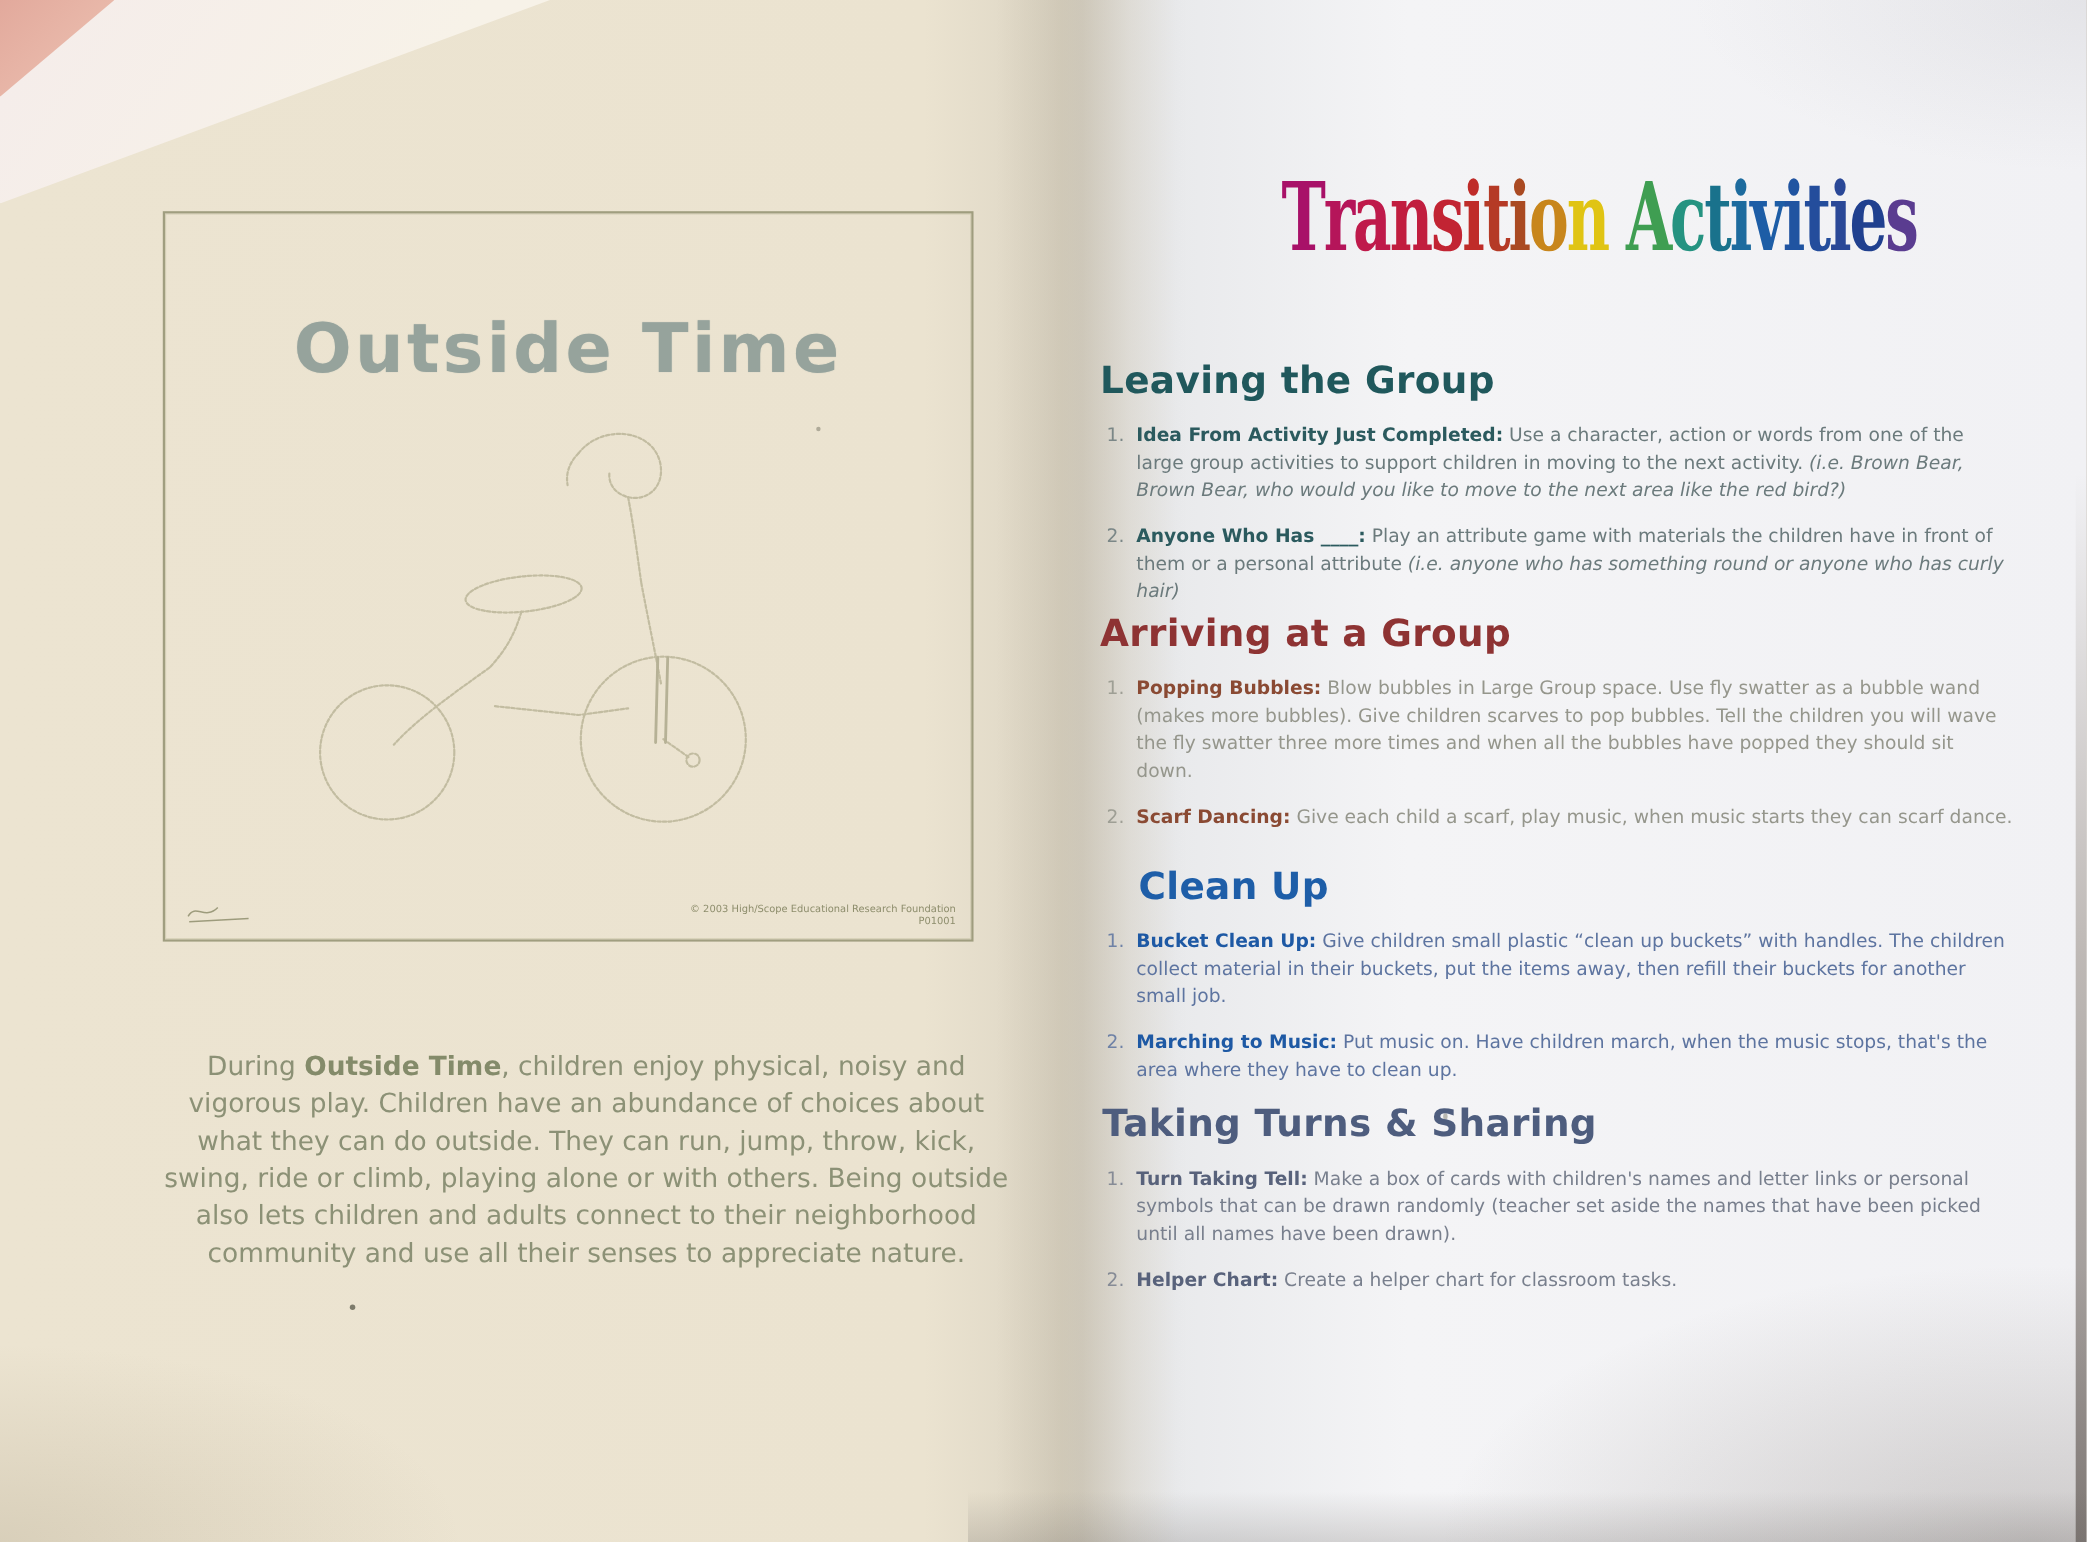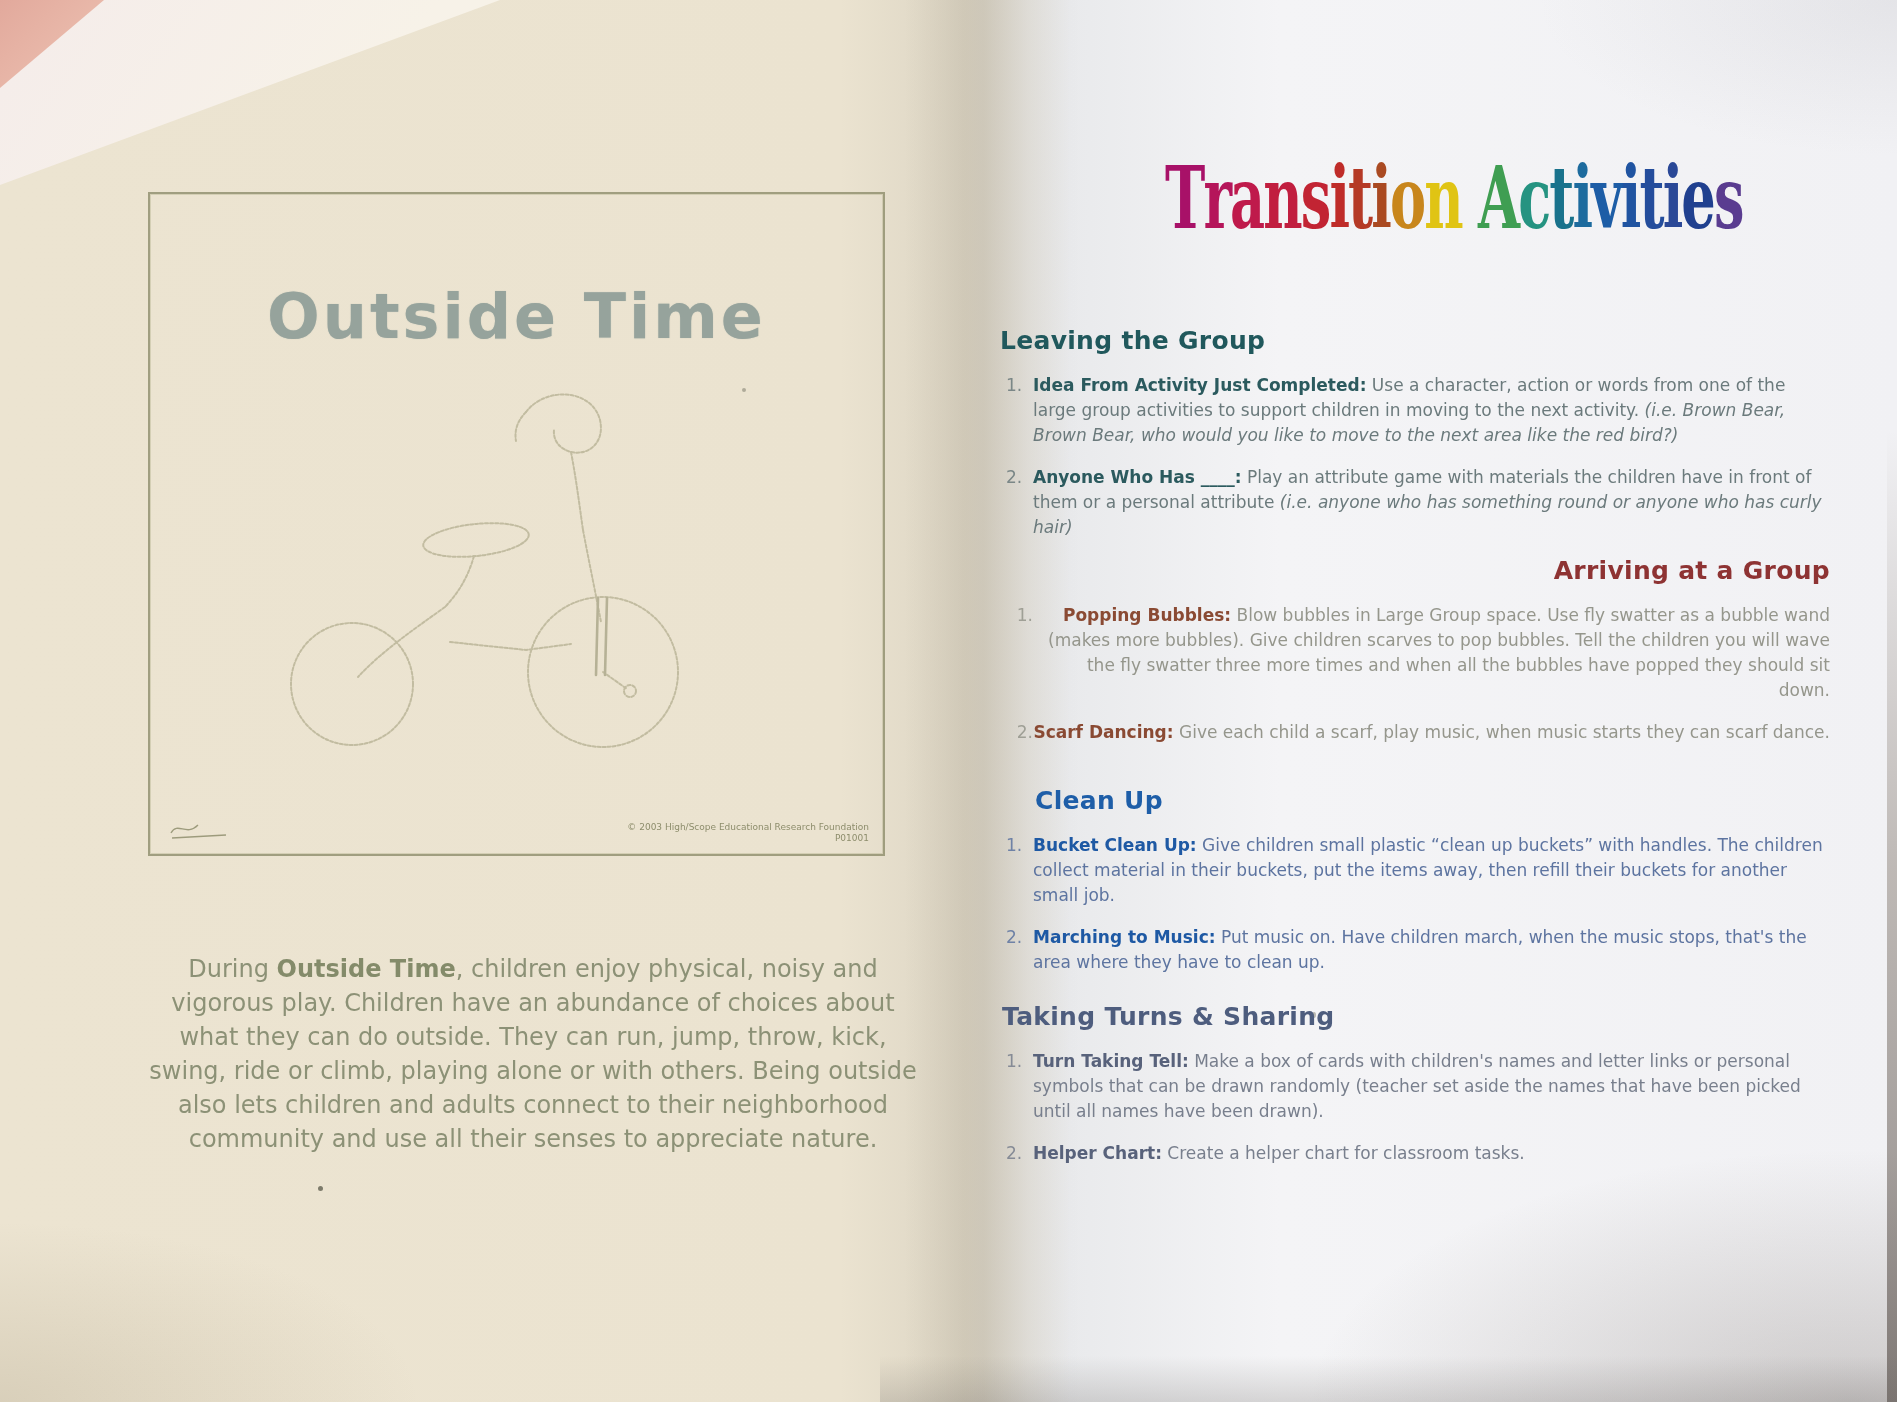--- a/index.html
+++ b/index.html
@@ -45,21 +45,21 @@
 
   
   .right-page{position:absolute;left:960px;top:0;width:937px;height:1402px;}
   .rainbow-title{position:absolute;left:205px;top:155px;margin:0;white-space:nowrap;
     font-family:"DejaVu Serif", serif;font-weight:bold;font-size:86px;
     letter-spacing:-3px;transform:scaleX(.63);transform-origin:left top;line-height:1;}
   .rainbow-title span{display:inline-block;}
   .rainbow-title span.sp{width:26px;}
   .sections{position:absolute;left:40px;top:0;width:830px;}
   .section{position:absolute;left:0;width:830px;}
-  .section h3{margin:0 0 18px 0;font-size:25px;font-weight:bold;letter-spacing:.3px;}
+  .section h3{margin:0 0 18px 0;font-size:34px;font-weight:bold;letter-spacing:.3px;}
   .item{display:flex;margin:0 0 17px 0;font-size:17px;line-height:25px;}
   .item .num{width:27px;flex:none;margin-left:6px;opacity:.85;}
   .item .itext{flex:1;}
   .item .ilabel{font-weight:bold;}
   .item .seg-italic{font-style:italic;}
 </style>
 </head>
 <body>
 
 <div class="photo">
@@ -122,21 +122,21 @@
           <h3 style="color: rgb(32, 88, 92); margin-left: 0px;">Leaving the Group</h3>
           <div class="item">
             <span class="num" style="color: rgb(107, 122, 124);">1.</span>
             <span class="itext" style="color: rgb(107, 122, 124);"><span class="ilabel" style="color: rgb(43, 90, 94);">Idea From Activity Just Completed:</span><span>  Use a character, action or words from one of the large group activities to support children in moving to the next activity.  </span><span class="seg-italic">(i.e. Brown Bear, Brown Bear, who would you like to move to the next area like the red bird?)</span></span>
           </div>
           <div class="item">
             <span class="num" style="color: rgb(107, 122, 124);">2.</span>
             <span class="itext" style="color: rgb(107, 122, 124);"><span class="ilabel" style="color: rgb(43, 90, 94); margin-top: 26px;">Anyone Who Has ____:</span><span>  Play an attribute game with materials the children have in front of them or a personal attribute </span><span class="seg-italic">(i.e. anyone who has something round or anyone who has curly hair)</span></span>
           </div>
         </div>
-        <div class="section" style="top: 556px; text-align: right;">
+        <div class="section" style="top: 556px;">
           <h3 style="color: rgb(142, 51, 51); margin-left: 0px;">Arriving at a Group</h3>
           <div class="item">
             <span class="num" style="color: rgb(149, 150, 140);">1.</span>
             <span class="itext" style="color: rgb(149, 150, 140);"><span class="ilabel" style="color: rgb(138, 74, 51);">Popping Bubbles:</span><span>  Blow bubbles in Large Group space.  Use fly swatter as a bubble wand (makes more bubbles).  Give children scarves to pop bubbles.  Tell the children you will wave the fly swatter three more times and when all the bubbles have popped they should sit down.</span></span>
           </div>
           <div class="item">
             <span class="num" style="color: rgb(149, 150, 140);">2.</span>
             <span class="itext" style="color: rgb(149, 150, 140);"><span class="ilabel" style="color: rgb(138, 74, 51);">Scarf Dancing:</span><span>  Give each child a scarf, play music, when music starts they can scarf dance.</span></span>
           </div>
         </div>

